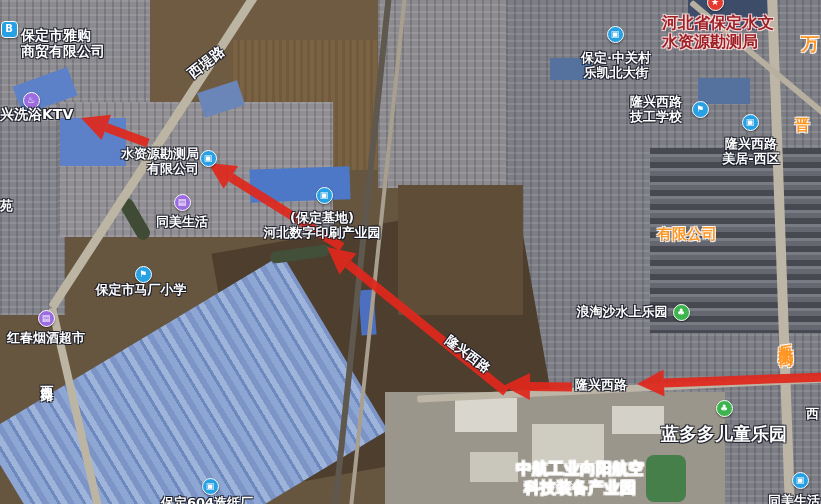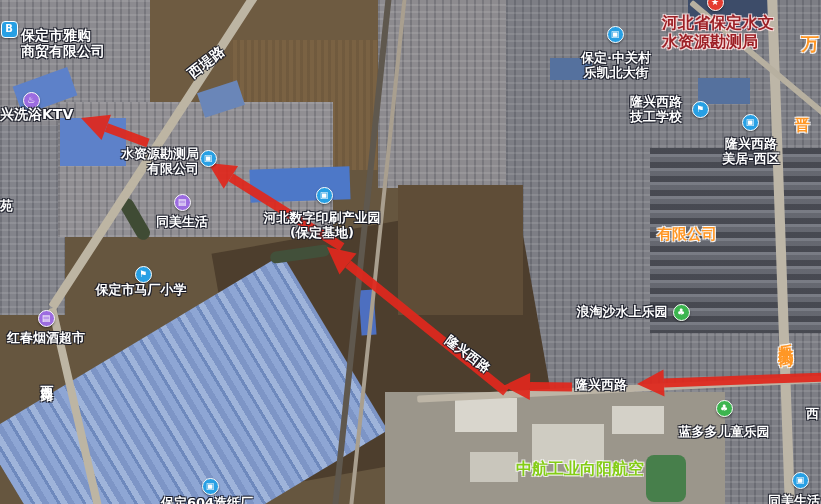--- a/index.html
+++ b/index.html
@@ -21,21 +21,21 @@
   .stripes{
     background-image:
       repeating-linear-gradient(90deg, #8ea6d4 0 7px, #6e89bd 7px 10px, #9fb4da 10px 16px, #7d95c6 16px 22px);
   }
   .road{border-radius:2px;}
   
   .lbl{position:absolute;font-weight:bold;white-space:nowrap;line-height:1.16;z-index:10;pointer-events:none;}
   .lbl-white{color:#ffffff;text-shadow:-1px -1px 0 rgba(25,28,40,.9),1px -1px 0 rgba(25,28,40,.9),-1px 1px 0 rgba(25,28,40,.9),1px 1px 0 rgba(25,28,40,.9);}
   .lbl-orange{color:#ff9726;text-shadow:-1px -1px 0 rgba(255,255,255,.85),1px -1px 0 rgba(255,255,255,.85),-1px 1px 0 rgba(255,255,255,.85),1px 1px 0 rgba(255,255,255,.85);}
   .lbl-darkred{color:#9c2026;text-shadow:-1px -1px 0 rgba(255,226,226,.85),1px -1px 0 rgba(255,226,226,.85),-1px 1px 0 rgba(255,226,226,.85),1px 1px 0 rgba(255,226,226,.85);}
-  .lbl-red{color:#84cc16;text-shadow:-1px -1px 0 rgba(255,255,255,.7),1px -1px 0 rgba(255,255,255,.7),-1px 1px 0 rgba(255,255,255,.7),1px 1px 0 rgba(255,255,255,.7);}
+  .lbl-red{color:#ffffff;text-shadow:-1px -1px 0 rgba(255,255,255,.7),1px -1px 0 rgba(255,255,255,.7),-1px 1px 0 rgba(255,255,255,.7),1px 1px 0 rgba(255,255,255,.7);}
   .vert{writing-mode:vertical-rl;text-orientation:upright;letter-spacing:2px;}
   
   .poi-icon{
     position:absolute;z-index:9;display:flex;align-items:center;justify-content:center;
     width:17px;height:17px;border:1.5px solid #ffffff;box-sizing:border-box;
     color:#fff;font-size:9px;line-height:1;box-shadow:0 1px 2px rgba(0,0,0,.45);
   }
   .shape-circle{border-radius:50%;}
   .shape-square{border-radius:4px;font-weight:bold;font-size:10px;}
   #arrow-svg{position:absolute;left:0;top:0;z-index:5;pointer-events:none;}
@@ -130,22 +130,22 @@
       <div class="poi-icon shape-circle" style="background: rgb(156, 108, 224); left: 173.5px; top: 193.5px;">
         <span>▤</span>
       </div>
       <div class="lbl lbl-white" style="font-size: 13px; top: 214px; left: 182px; text-align: center; transform: translateX(-50%); pointer-events: auto;">
         <div>同美生活</div>
       </div>
       <div class="poi-icon shape-circle" style="background: rgb(40, 160, 228); left: 315.5px; top: 186.5px;">
         <span>▣</span>
       </div>
       <div class="lbl lbl-white" style="font-size: 13px; top: 210px; left: 322px; text-align: center; transform: translateX(-50%); pointer-events: auto;">
+        <div>(保定基地)</div>
         <div>河北数字印刷产业园</div>
-        <div>(保定基地)</div>
       </div>
       <div class="poi-icon shape-circle" style="background: rgb(40, 160, 228); left: 134.5px; top: 265.5px;">
         <span>⚑</span>
       </div>
       <div class="lbl lbl-white" style="font-size: 13px; top: 282px; left: 141px; text-align: center; transform: translateX(-50%); pointer-events: auto;">
         <div>保定市马厂小学</div>
       </div>
       <div class="poi-icon shape-circle" style="background: rgb(156, 108, 224); left: 37.5px; top: 309.5px;">
         <span>▤</span>
       </div>
@@ -188,21 +188,21 @@
       </div>
       <div class="poi-icon shape-circle" style="background: rgb(60, 181, 79); left: 672.5px; top: 303.5px;">
         <span>♣</span>
       </div>
       <div class="lbl lbl-white" style="font-size: 13px; top: 304px; left: 622px; text-align: center; transform: translateX(-50%); pointer-events: auto;">
         <div>浪淘沙水上乐园</div>
       </div>
       <div class="poi-icon shape-circle" style="background: rgb(60, 181, 79); left: 715.5px; top: 399.5px;">
         <span>♣</span>
       </div>
-      <div class="lbl lbl-white" style="font-size: 13px; top: 424px; left: 724px; text-align: center; transform: translateX(-50%); pointer-events: auto;">
+      <div class="lbl lbl-white" style="font-size: 18px; top: 424px; left: 724px; text-align: center; transform: translateX(-50%); pointer-events: auto;">
         <div>蓝多多儿童乐园</div>
       </div>
       <div class="poi-icon shape-circle" style="background: rgb(40, 160, 228); left: 791.5px; top: 471.5px;">
         <span>▣</span>
       </div>
       <div class="lbl lbl-white" style="font-size: 13px; top: 493px; left: 768px; text-align: left; pointer-events: auto;">
         <div>同美生活</div>
       </div>
     </div>
   <div id="label-layer">
@@ -210,20 +210,21 @@
         <div>有限公司</div>
       </div>
       <div class="lbl lbl-orange" style="font-size: 18px; top: 34px; left: 801px; text-align: left;">
         <div>万</div>
       </div>
       <div class="lbl lbl-orange" style="font-size: 15px; top: 117px; left: 795px; text-align: left;">
         <div>晋</div>
       </div>
       <div class="lbl lbl-red" style="font-size: 16px; top: 460px; left: 580px; text-align: center; transform: translateX(-50%);">
         <div>中航工业向阳航空</div>
+        <div>科技装备产业园</div>
       </div>
       <div class="lbl lbl-white" style="font-size: 13px; top: 198px; left: 0px; text-align: left;">
         <div>苑</div>
       </div>
       <div class="lbl lbl-white" style="font-size: 13px; top: 406px; left: 806px; text-align: left;">
         <div>西</div>
       </div>
       <div class="lbl lbl-white" style="font-size: 14px; top: 62px; left: 206px; text-align: center; transform: translate(-50%, -50%) rotate(-38deg);">
         <div>西堤路</div>
       </div>

